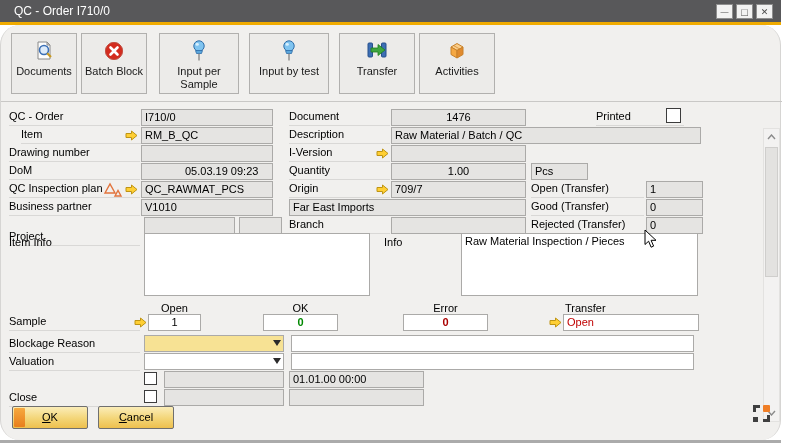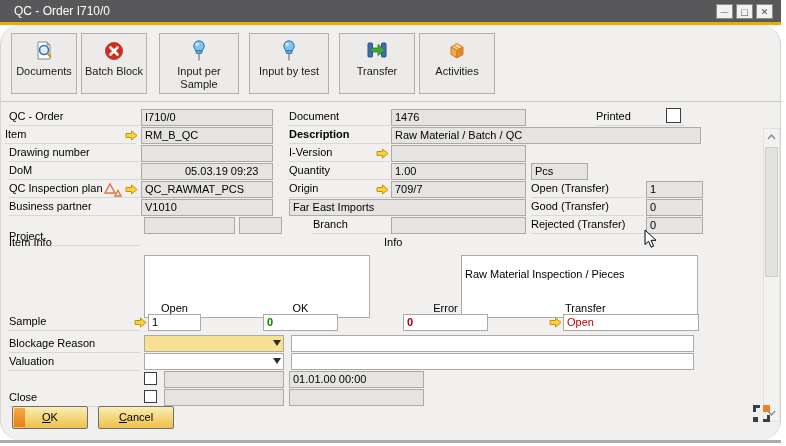--- a/index.html
+++ b/index.html
@@ -20,25 +20,25 @@
   .tbtn .ticon { position:absolute; top:6px; left:0; width:100%; height:22px; display:flex; justify-content:center; }
   .tbtn .tlabel { position:absolute; top:31px; left:0; width:100%; line-height:13px; color:#1A1A1A; }
   .toolsep { position:absolute; left:0; top:76px; width:781px; height:1px; background:#C9C8C6; }
 
   .lbl { position:absolute; height:17px; line-height:15px; border-bottom:1px solid #D9D8D6; color:#000; }
   .lbl.noline { border-bottom:none; }
   .fld { position:absolute; height:17px; line-height:15px; padding:0 3px; background:#E5E4E2;
          border:1px solid #ABAAA8; color:#000; white-space:nowrap; overflow:hidden; }
   .fld.white { background:#FFFFFF; }
   .fld.yellow { background:#F7E294; }
-  .fld.num { text-align:left; }
+  .fld.num { text-align:center; }
   .green { color:#008800; font-weight:bold; }
   .red { color:#AA0000; font-weight:bold; }
   .redtext { color:#C00000; }
-  .tarea { position:absolute; background:#fff; border:1px solid #ABAAA8; padding:12px 3px;margin-top:22px; }
+  .tarea { position:absolute; background:#fff; border:1px solid #ABAAA8; padding:1px 3px; }
   .hdr { position:absolute; height:14px; line-height:14px; text-align:center; }
   .cb { position:absolute; width:13px; height:13px; background:#fff; border:1px solid #3C3C3C; cursor:pointer; }
   .combo-arrow { position:absolute; right:3px; top:3px; width:0; height:0;
                  border-left:4px solid transparent; border-right:4px solid transparent; border-top:6px solid #2B2B2B; }
   .linkarrow { position:absolute; cursor:pointer; }
 
   .footbtn { position:absolute; top:406px; height:23px; border:1px solid #6F6F6F; border-radius:2px;
              background:linear-gradient(#FBEDB8, #F3D577 55%, #EEC04E); text-align:center; line-height:21px;
              color:#000; cursor:pointer; }
   .okaccent { position:absolute; left:1px; top:1px; bottom:1px; width:11px;
@@ -147,28 +147,28 @@
 
     <div class="toolsep"></div>
 
     <div class="lbl" style="left:8px;top:84px;width:131px;">QC - Order</div>
     <div class="fld" style="left:140px;top:84px;width:132px;">I710/0</div>
     <div class="lbl" style="left:288px;top:84px;width:101px;">Document</div>
     <div class="fld num" style="left:390px;top:84px;width:135px;">1476</div>
     <div class="lbl" style="left:575px;top:84px;width:88px;margin-left:20px;">Printed</div>
     <div class="cb" style="left:665px;top:83px;width:15px;height:15px;"></div>
 
-    <div class="lbl" style="left:4px;top:102px;width:131px;">Item</div>
+    <div class="lbl" style="left:20px;top:102px;width:131px;">Item</div>
     <div class="linkarrow" style="left:124px;top:105px;">
       <svg width="13" height="11" viewBox="0 0 13 11">
           <path d="M1,3.5 h5.5 V1 L12,5.5 6.5,10 V7.5 H1 Z" fill="#FFCF33" stroke="#BE9414"></path>
         </svg>
     </div>
     <div class="fld" style="left:140px;top:102px;width:132px;">RM_B_QC</div>
-    <div class="lbl" style="left:288px;top:102px;width:101px;font-weight:bold;">Description</div>
+    <div class="lbl" style="left:288px;top:102px;width:101px;">Description</div>
     <div class="fld" style="left:390px;top:102px;width:310px;">Raw Material / Batch / QC</div>
 
     <div class="lbl" style="left:8px;top:120px;width:131px;">Drawing number</div>
     <div class="fld" style="left:140px;top:120px;width:132px;"></div>
     <div class="lbl" style="left:288px;top:120px;width:101px;">I-Version</div>
     <div class="linkarrow" style="left:375px;top:123px;">
       <svg width="13" height="11" viewBox="0 0 13 11">
           <path d="M1,3.5 h5.5 V1 L12,5.5 6.5,10 V7.5 H1 Z" fill="#FFCF33" stroke="#BE9414"></path>
         </svg>
     </div>
@@ -205,21 +205,21 @@
 
     <div class="lbl" style="left:8px;top:174px;width:131px;">Business partner</div>
     <div class="fld" style="left:140px;top:174px;width:132px;">V1010</div>
     <div class="fld" style="left:288px;top:174px;width:237px;">Far East Imports</div>
     <div class="lbl" style="left:530px;top:174px;width:113px;">Good (Transfer)</div>
     <div class="fld" style="left:645px;top:174px;width:57px;">0</div>
 
     <div class="lbl" style="left:8px;top:204px;width:131px;">Project</div>
     <div class="fld" style="left:143px;top:192px;width:91px;"></div>
     <div class="fld" style="left:238px;top:192px;width:43px;"></div>
-    <div class="lbl" style="left:288px;top:192px;width:101px;margin-left:24px;">Branch</div>
+    <div class="lbl" style="left:288px;top:192px;width:101px;">Branch</div>
     <div class="fld" style="left:390px;top:192px;width:135px;"></div>
     <div class="lbl" style="left:530px;top:192px;width:113px;">Rejected (Transfer)</div>
     <div class="fld" style="left:645px;top:192px;width:57px;">0</div>
 
     <div class="lbl noline" style="left:8px;top:210px;width:131px;">Item Info</div>
     <div class="tarea" style="left:143px;top:208px;width:226px;height:63px;"></div>
     <div class="lbl noline" style="left:383px;top:210px;width:70px;">Info</div>
     <div class="tarea" style="left:460px;top:208px;width:237px;height:63px;">Raw Material Inspection / Pieces</div>
 
     <div class="hdr" style="left:147px;top:276px;width:53px;">Open</div>

